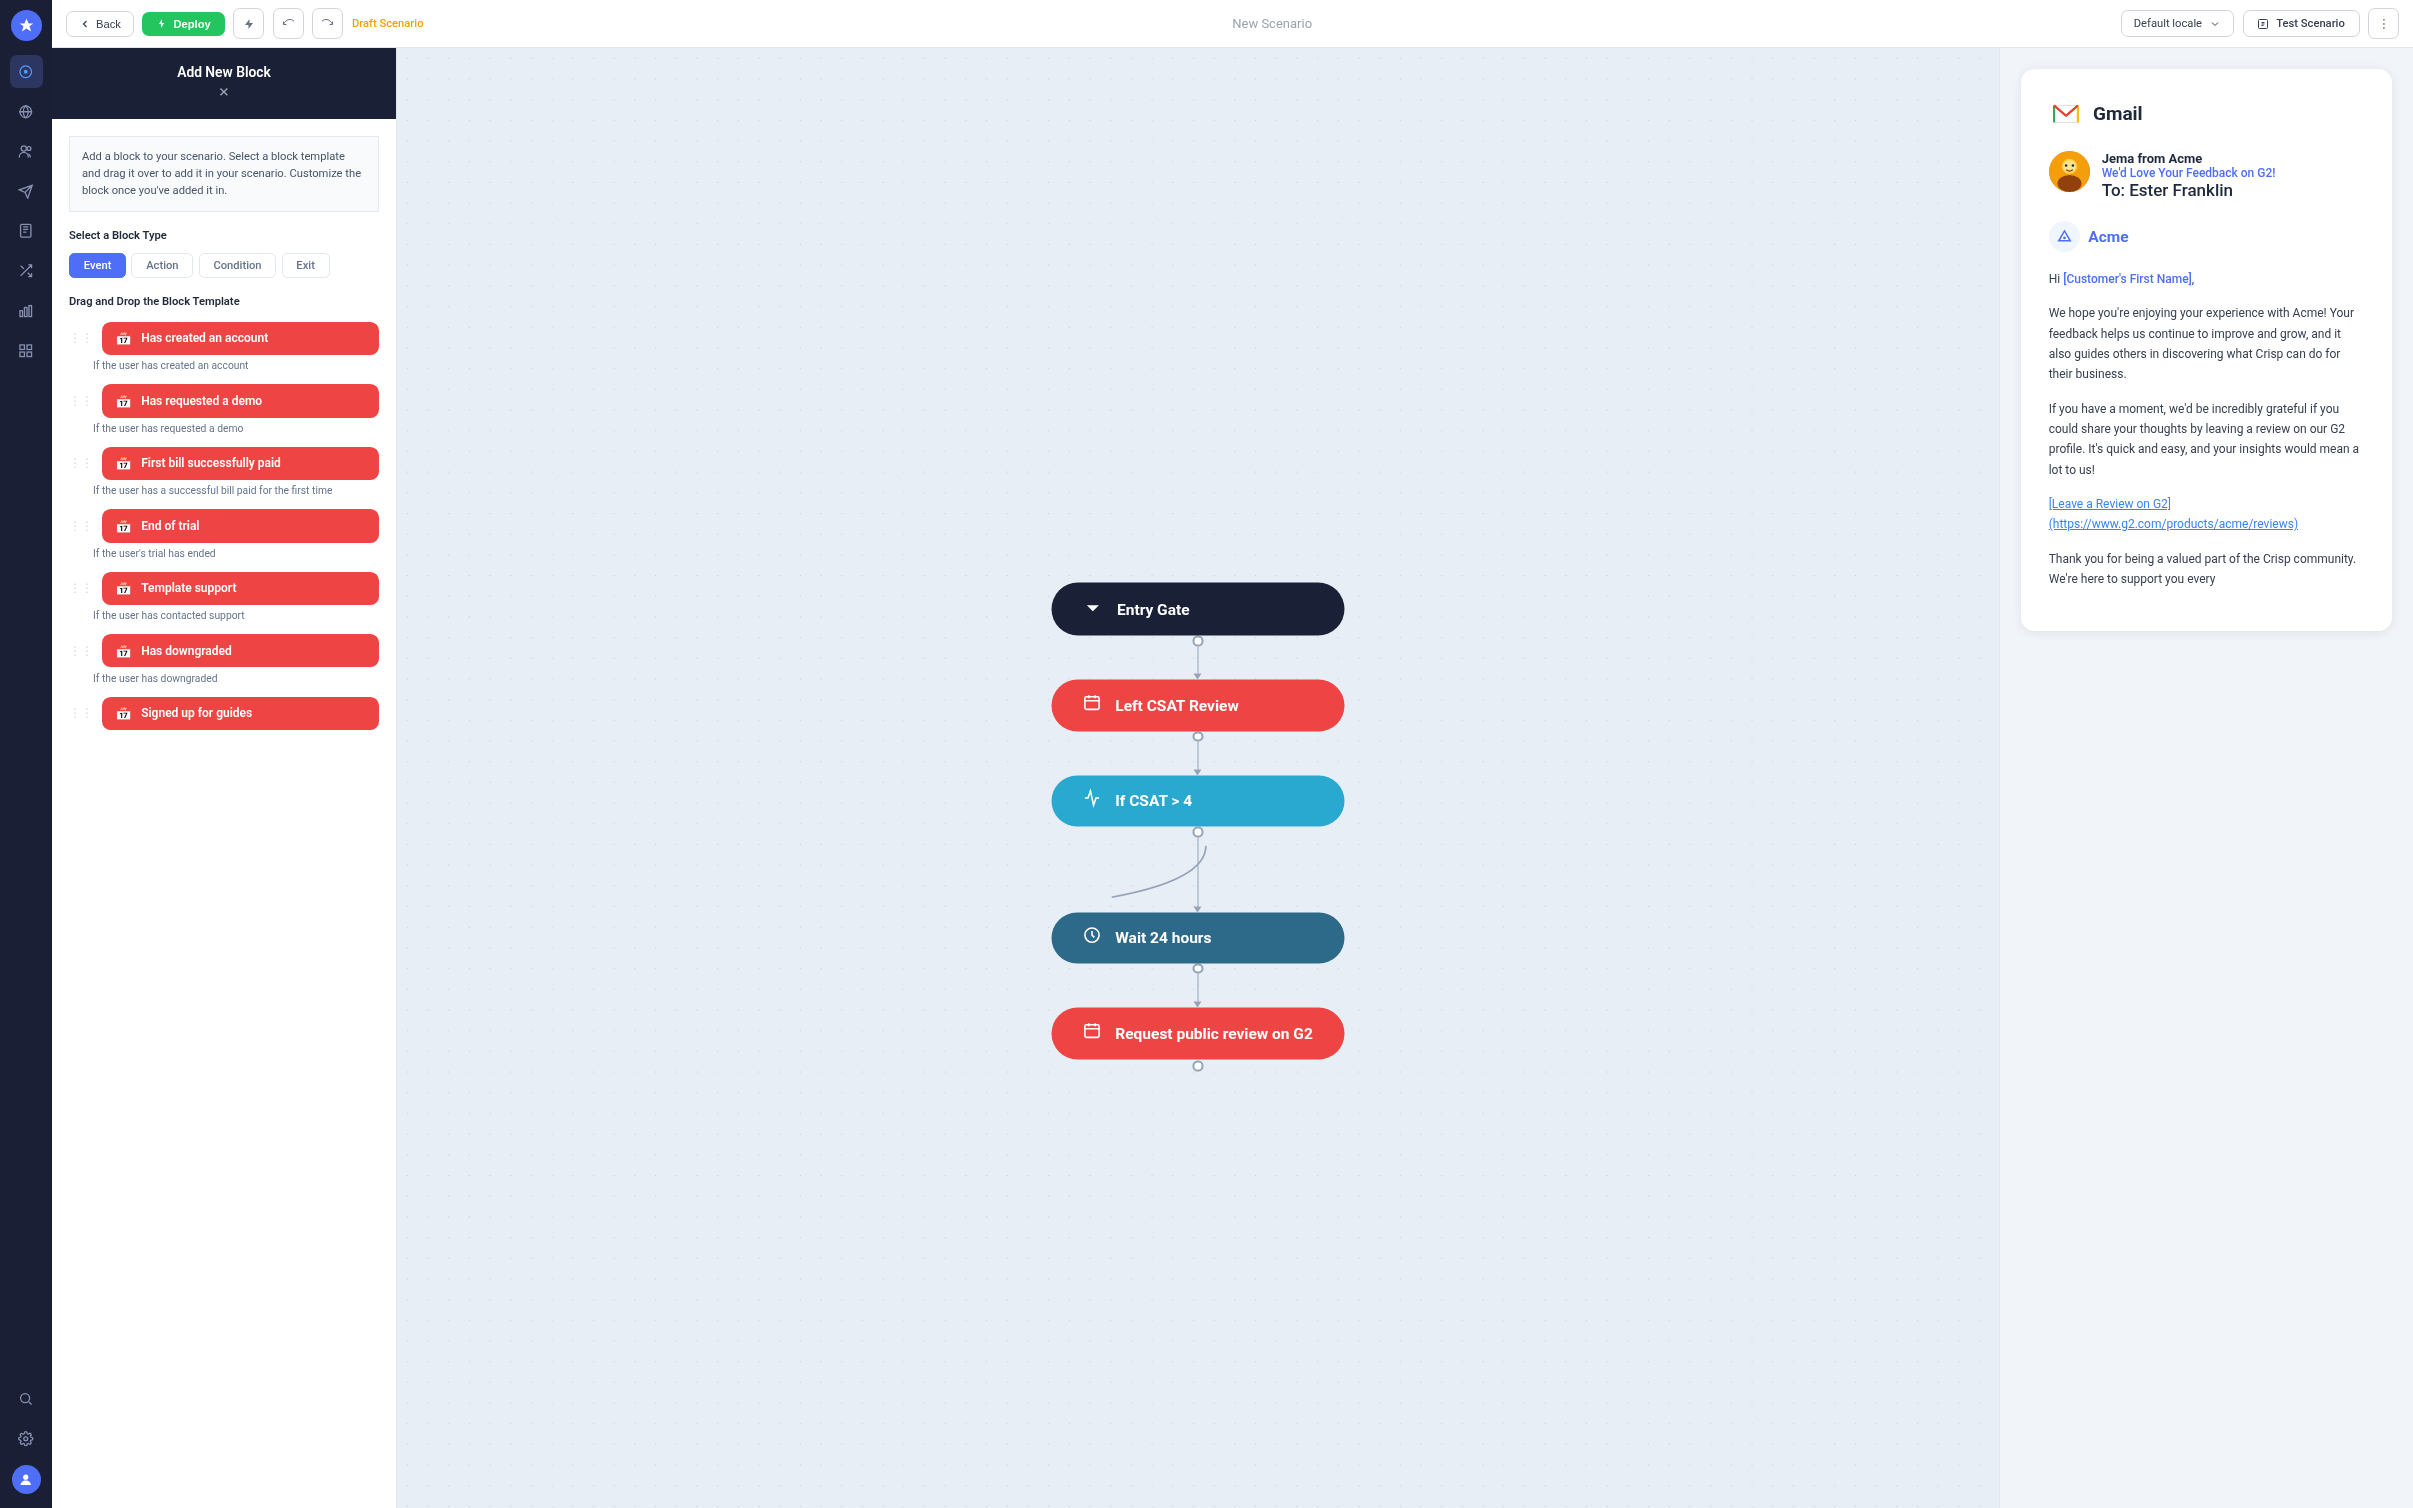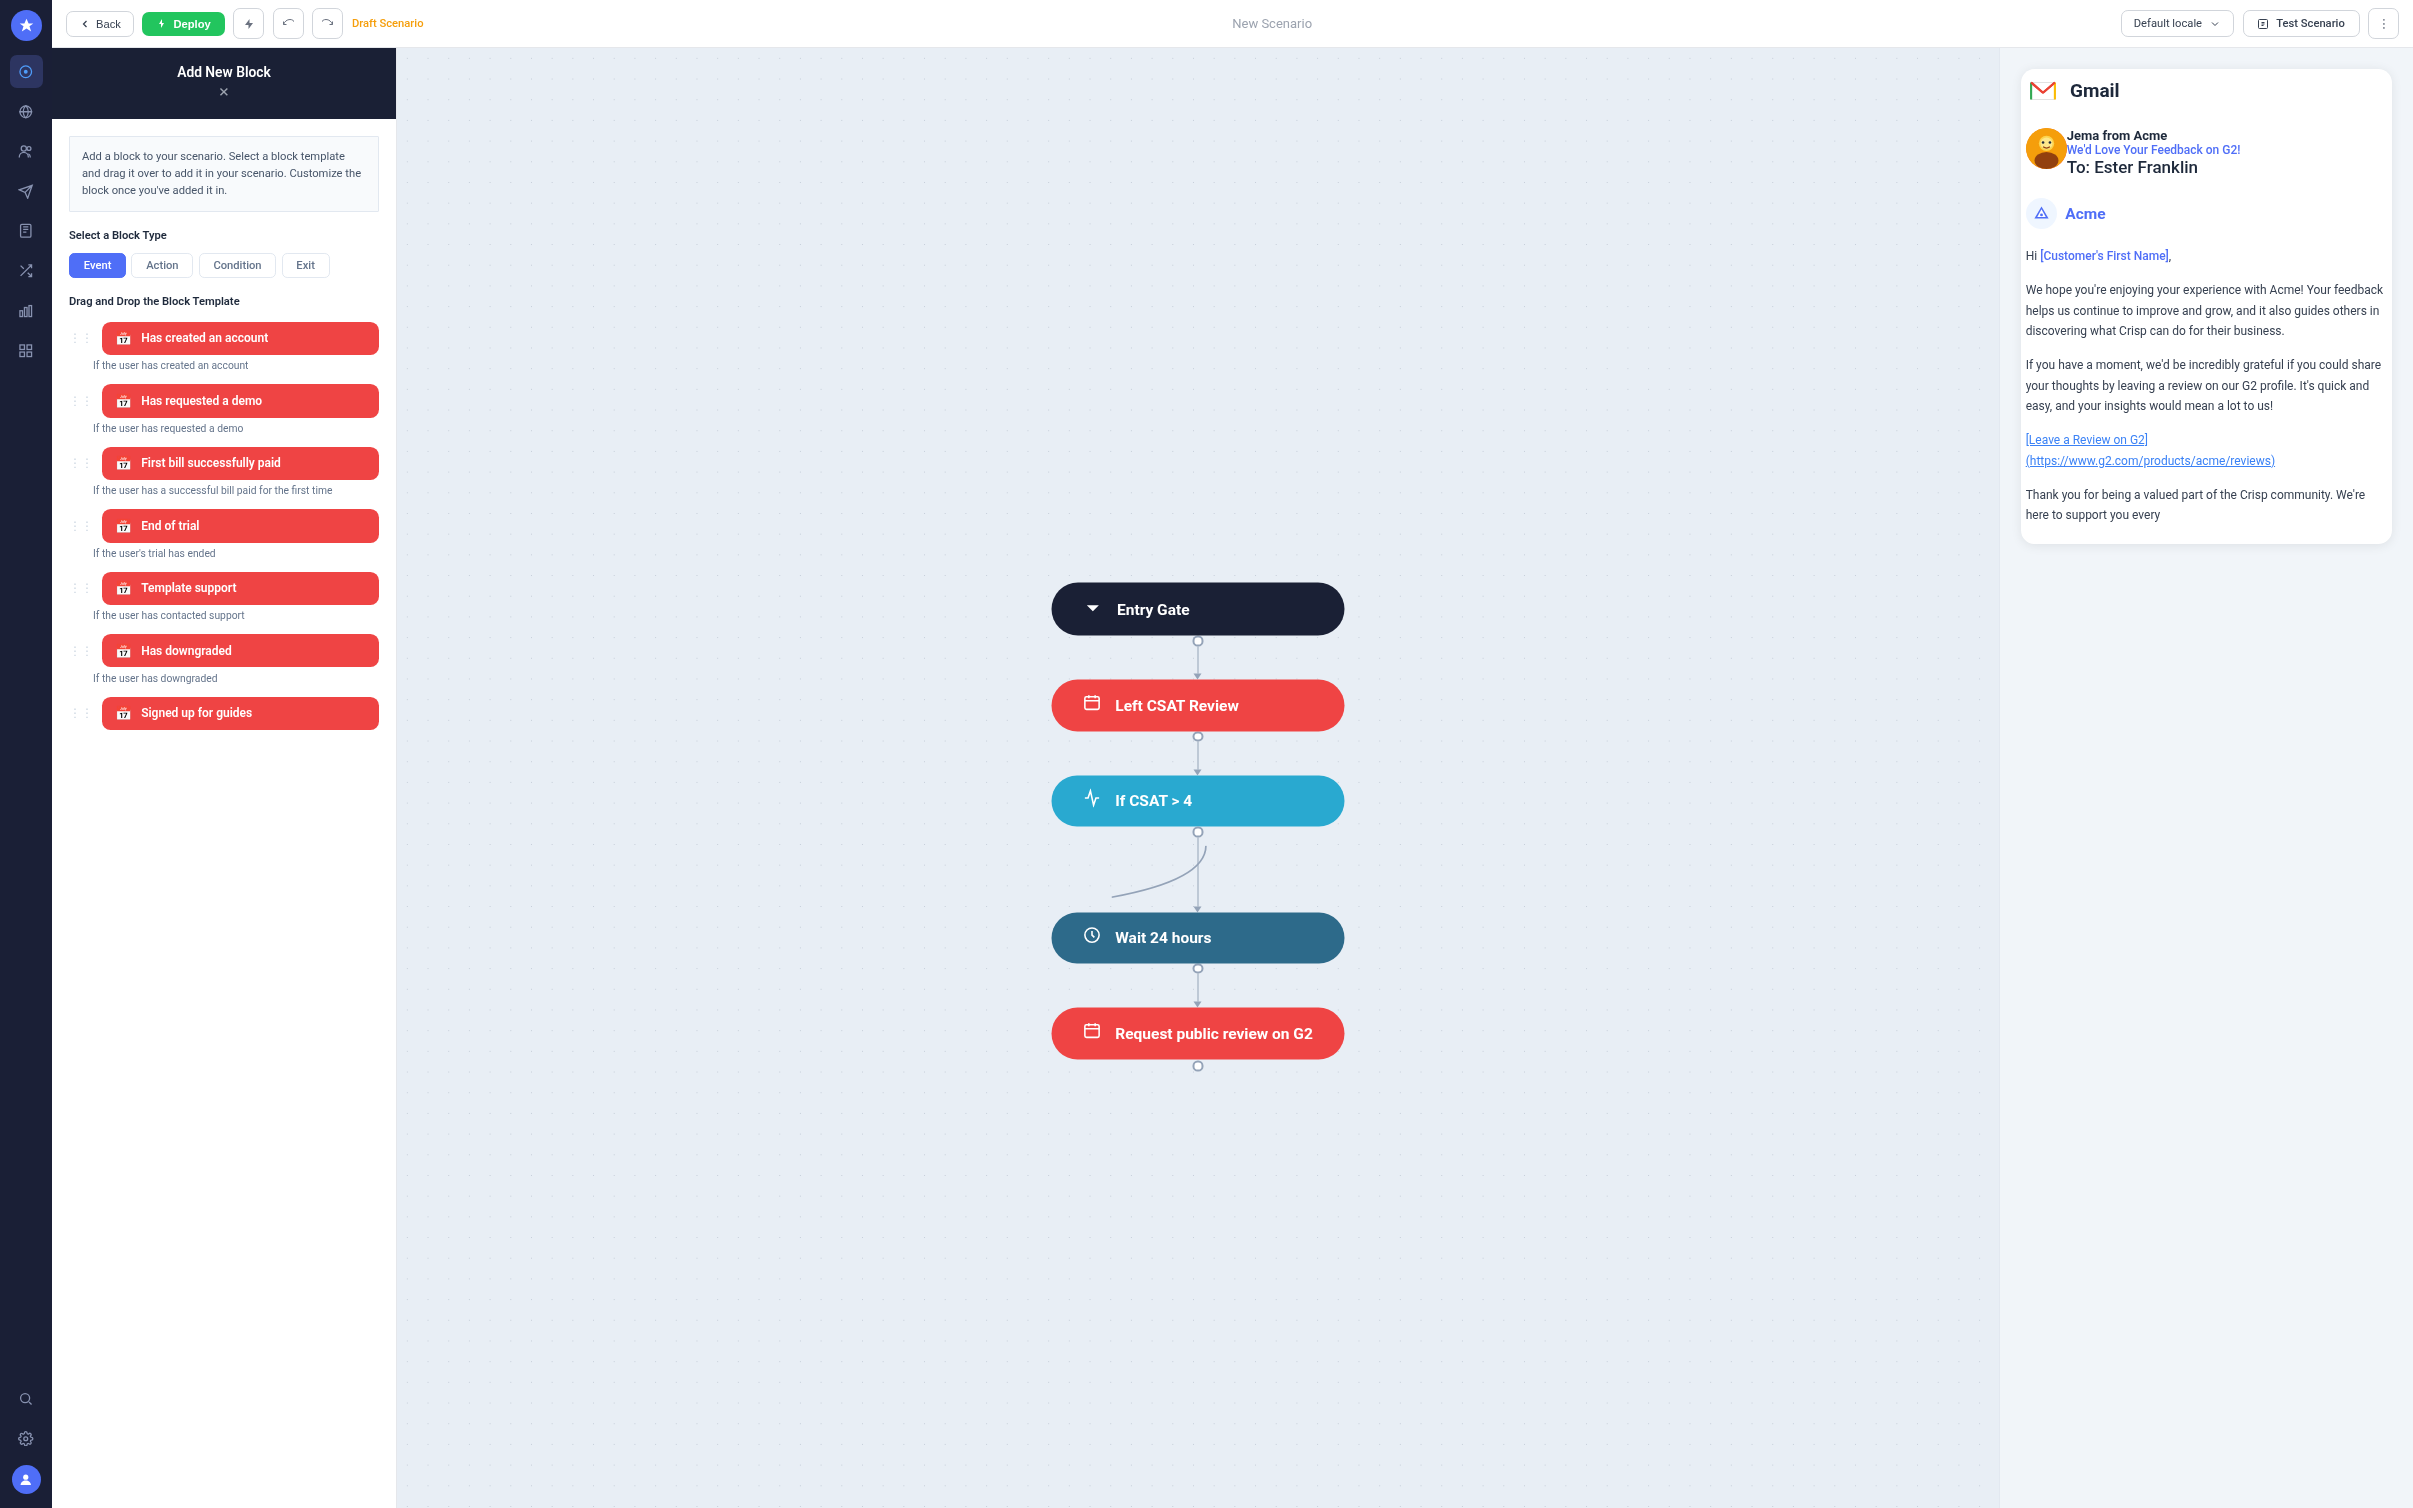--- a/index.html
+++ b/index.html
@@ -66,25 +66,25 @@
     .flow-node { border-radius: 34px; display: flex; align-items: center; gap: 13.8px; padding: 13.8px 31px; font-size: 15.5px; font-weight: 700; color: white; min-width: 293px; justify-content: flex-start; position: relative; cursor: pointer; }
     .flow-node .node-icon { font-size: 19px; }
 
     .node-entry { background: #1a2035; }
     .node-event { background: #ef4444; }
     .node-condition { background: #29a9d0; }
     .node-wait { background: #2d6a8a; }
 
     
     #right-panel { width: 414px; background: #f1f5f9; border-left: 0.9px solid #e2e8f0; overflow-y: auto; padding: 20.7px; }
-    .gmail-card { background: white; border-radius: 13.8px; padding: 5px; box-shadow: 0 1.7px 10.3px rgba(0,0,0,0.08); }
+    .gmail-card { background: white; border-radius: 13.8px; padding: 28px; box-shadow: 0 1.7px 10.3px rgba(0,0,0,0.08); }
     .gmail-header { display: flex; align-items: center; gap: 10.3px; margin-bottom: 20.7px; }
     .gmail-title { font-size: 19px; font-weight: 700; color: #1e293b; }
 
-    .sender-row { display: flex; align-items: flex-start; margin-bottom: 20.7px; }
+    .sender-row { display: flex; align-items: flex-start; gap: 12px; margin-bottom: 20.7px; }
     .avatar { width: 41px; height: 41px; border-radius: 50%; background: linear-gradient(135deg, #f59e0b, #ef4444); display: flex; align-items: center; justify-content: center; color: white; font-weight: 700; font-size: 15.5px; overflow: hidden; flex-shrink: 0; }
     .sender-info { flex: 1; }
     .sender-name { font-size: 13px; font-weight: 700; color: #1e293b; }
     .sender-subject { font-size: 12px; color: #4f6ef7; font-weight: 500; }
     .sender-to { font-size: 17px; color: #64748b; }
     .sender-to span { color: #1e293b; font-weight: 500; }
 
     .acme-row { display: flex; align-items: center; gap: 8.6px; margin-bottom: 17px; }
     .acme-icon { width: 31px; height: 31px; background: #eff6ff; border-radius: 50%; display: flex; align-items: center; justify-content: center; }
     .acme-name { font-size: 15.5px; font-weight: 700; color: #4f6ef7; }

